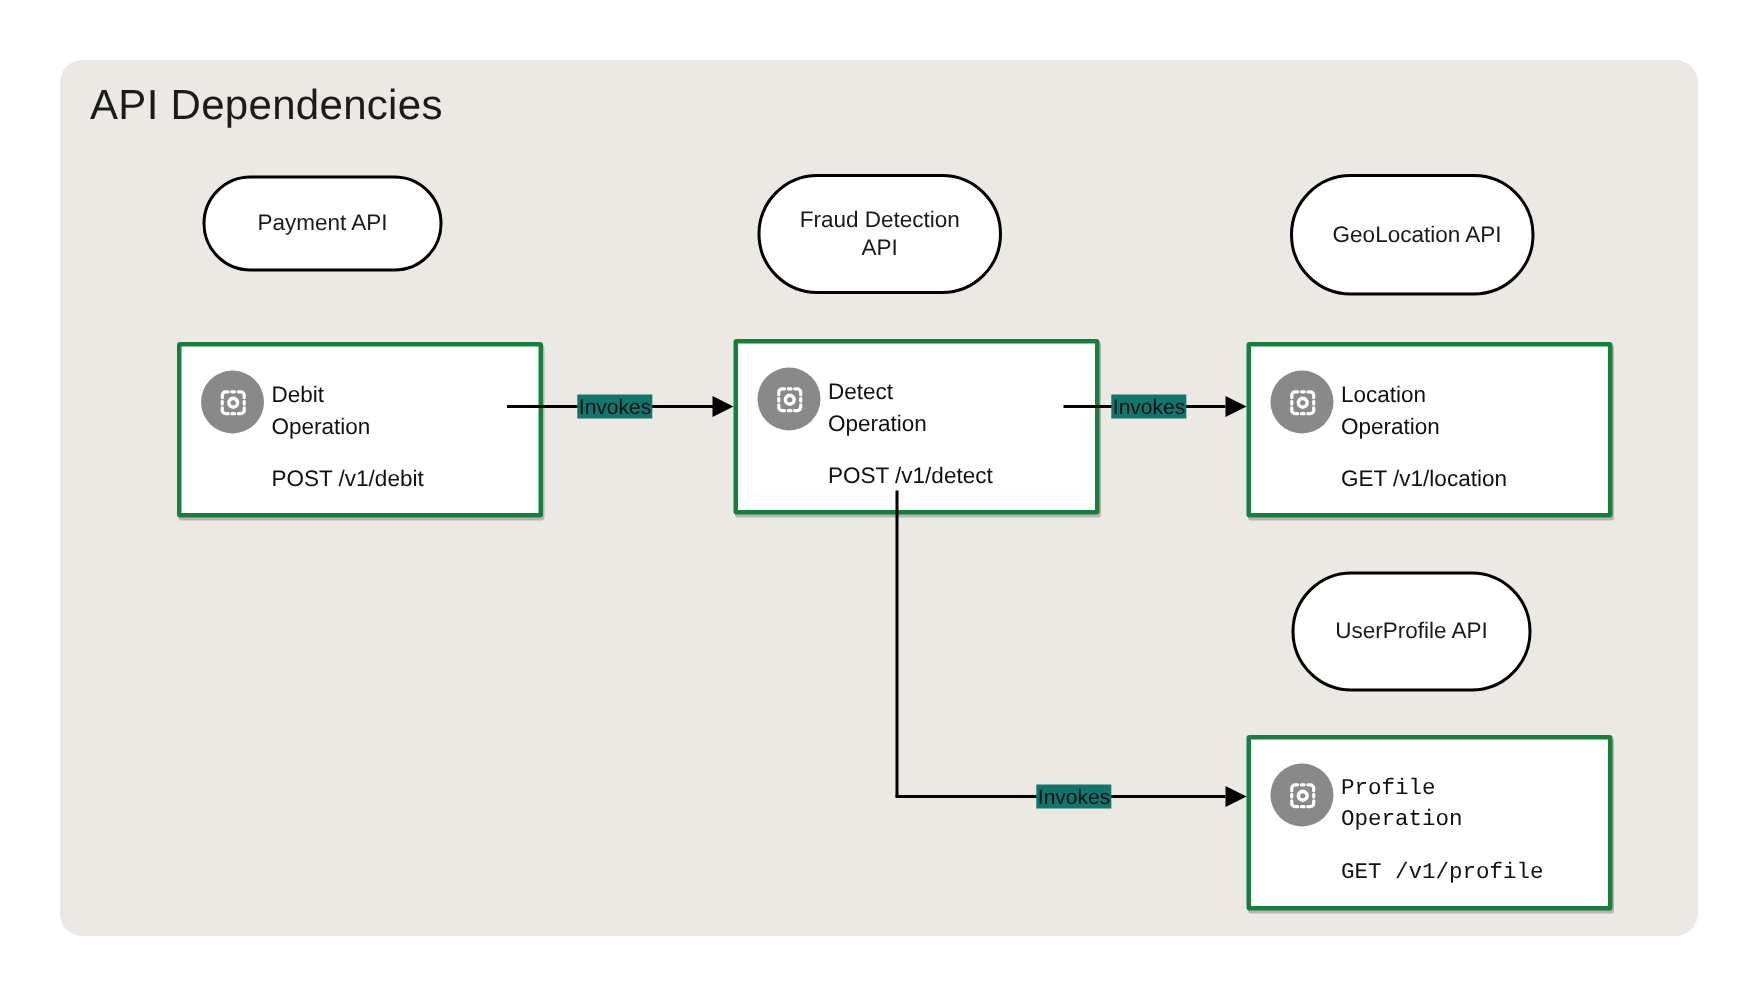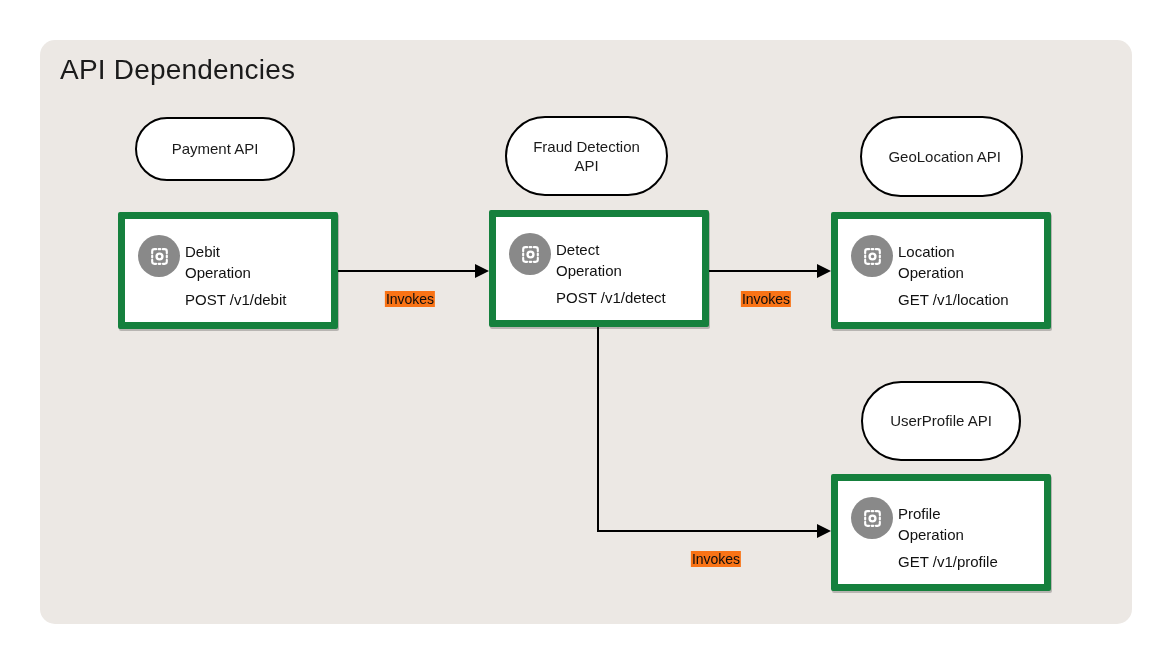--- a/index.html
+++ b/index.html
@@ -42,30 +42,31 @@
     padding: 0 20px;
   }
   #pill-payment  { left: 95px;  top: 77px;  width: 160px; height: 64px; }
   #pill-fraud    { left: 465px; top: 76px;  width: 163px; height: 80px; align-items: center; }
   #pill-geo      { left: 820px; top: 76px;  width: 163px; height: 81px; justify-content: flex-end; }
   #pill-user     { left: 821px; top: 341px; width: 160px; height: 80px; align-items: center; }
 
   .card {
     position: absolute;
     box-sizing: border-box;
-    width: 220px; height: 117px;
+    width: 244px; height: 117px;
     background: #ffffff;
-    border: 7px solid #15803d;
+    border: 3px solid #15803d;
     border-radius: 2px;
     box-shadow: 1px 2px 0 rgba(0,0,0,0.22);
+    margin-top: 16px;
   }
   #card-debit    { left: 78px;  top: 172px; }
   #card-detect   { left: 449px; top: 170px; }
   #card-location { left: 791px; top: 172px; }
-  #card-profile  { left: 791px; top: 434px; }
+  #card-profile  { left: 791px; top: 434px; font-family: Liberation Mono, monospace; }
 
   .icon-circle {
     position: absolute;
     left: 13px; top: 16px;
     width: 42px; height: 42px;
     border-radius: 50%;
     background: #898989;
     display: flex;
     align-items: center;
     justify-content: center;
@@ -99,26 +100,25 @@
     border-bottom: 7px solid transparent;
     border-left: 14px solid #000000;
   }
   #edge1-head { left: 435px; top: 224px; }
   #edge2-head { left: 777px; top: 224px; }
   #edge3-head { left: 777px; top: 484px; }
 
   .edge-label {
     position: absolute;
     transform: translate(-50%, -50%);
-    background: #f97316;
+    background: #0f766e;
     font-size: 14px;
     padding: 0 1px;
     z-index: 2;
     color: #0d0d0d;
-    margin-top: 28px;
   }
   #edge1-label { left: 370px; top: 231px; }
   #edge2-label { left: 726px; top: 231px; }
   #edge3-label { left: 676px; top: 491px; }
 </style>
 </head>
 <body>
 
 <div class="canvas">
   <div class="panel">

